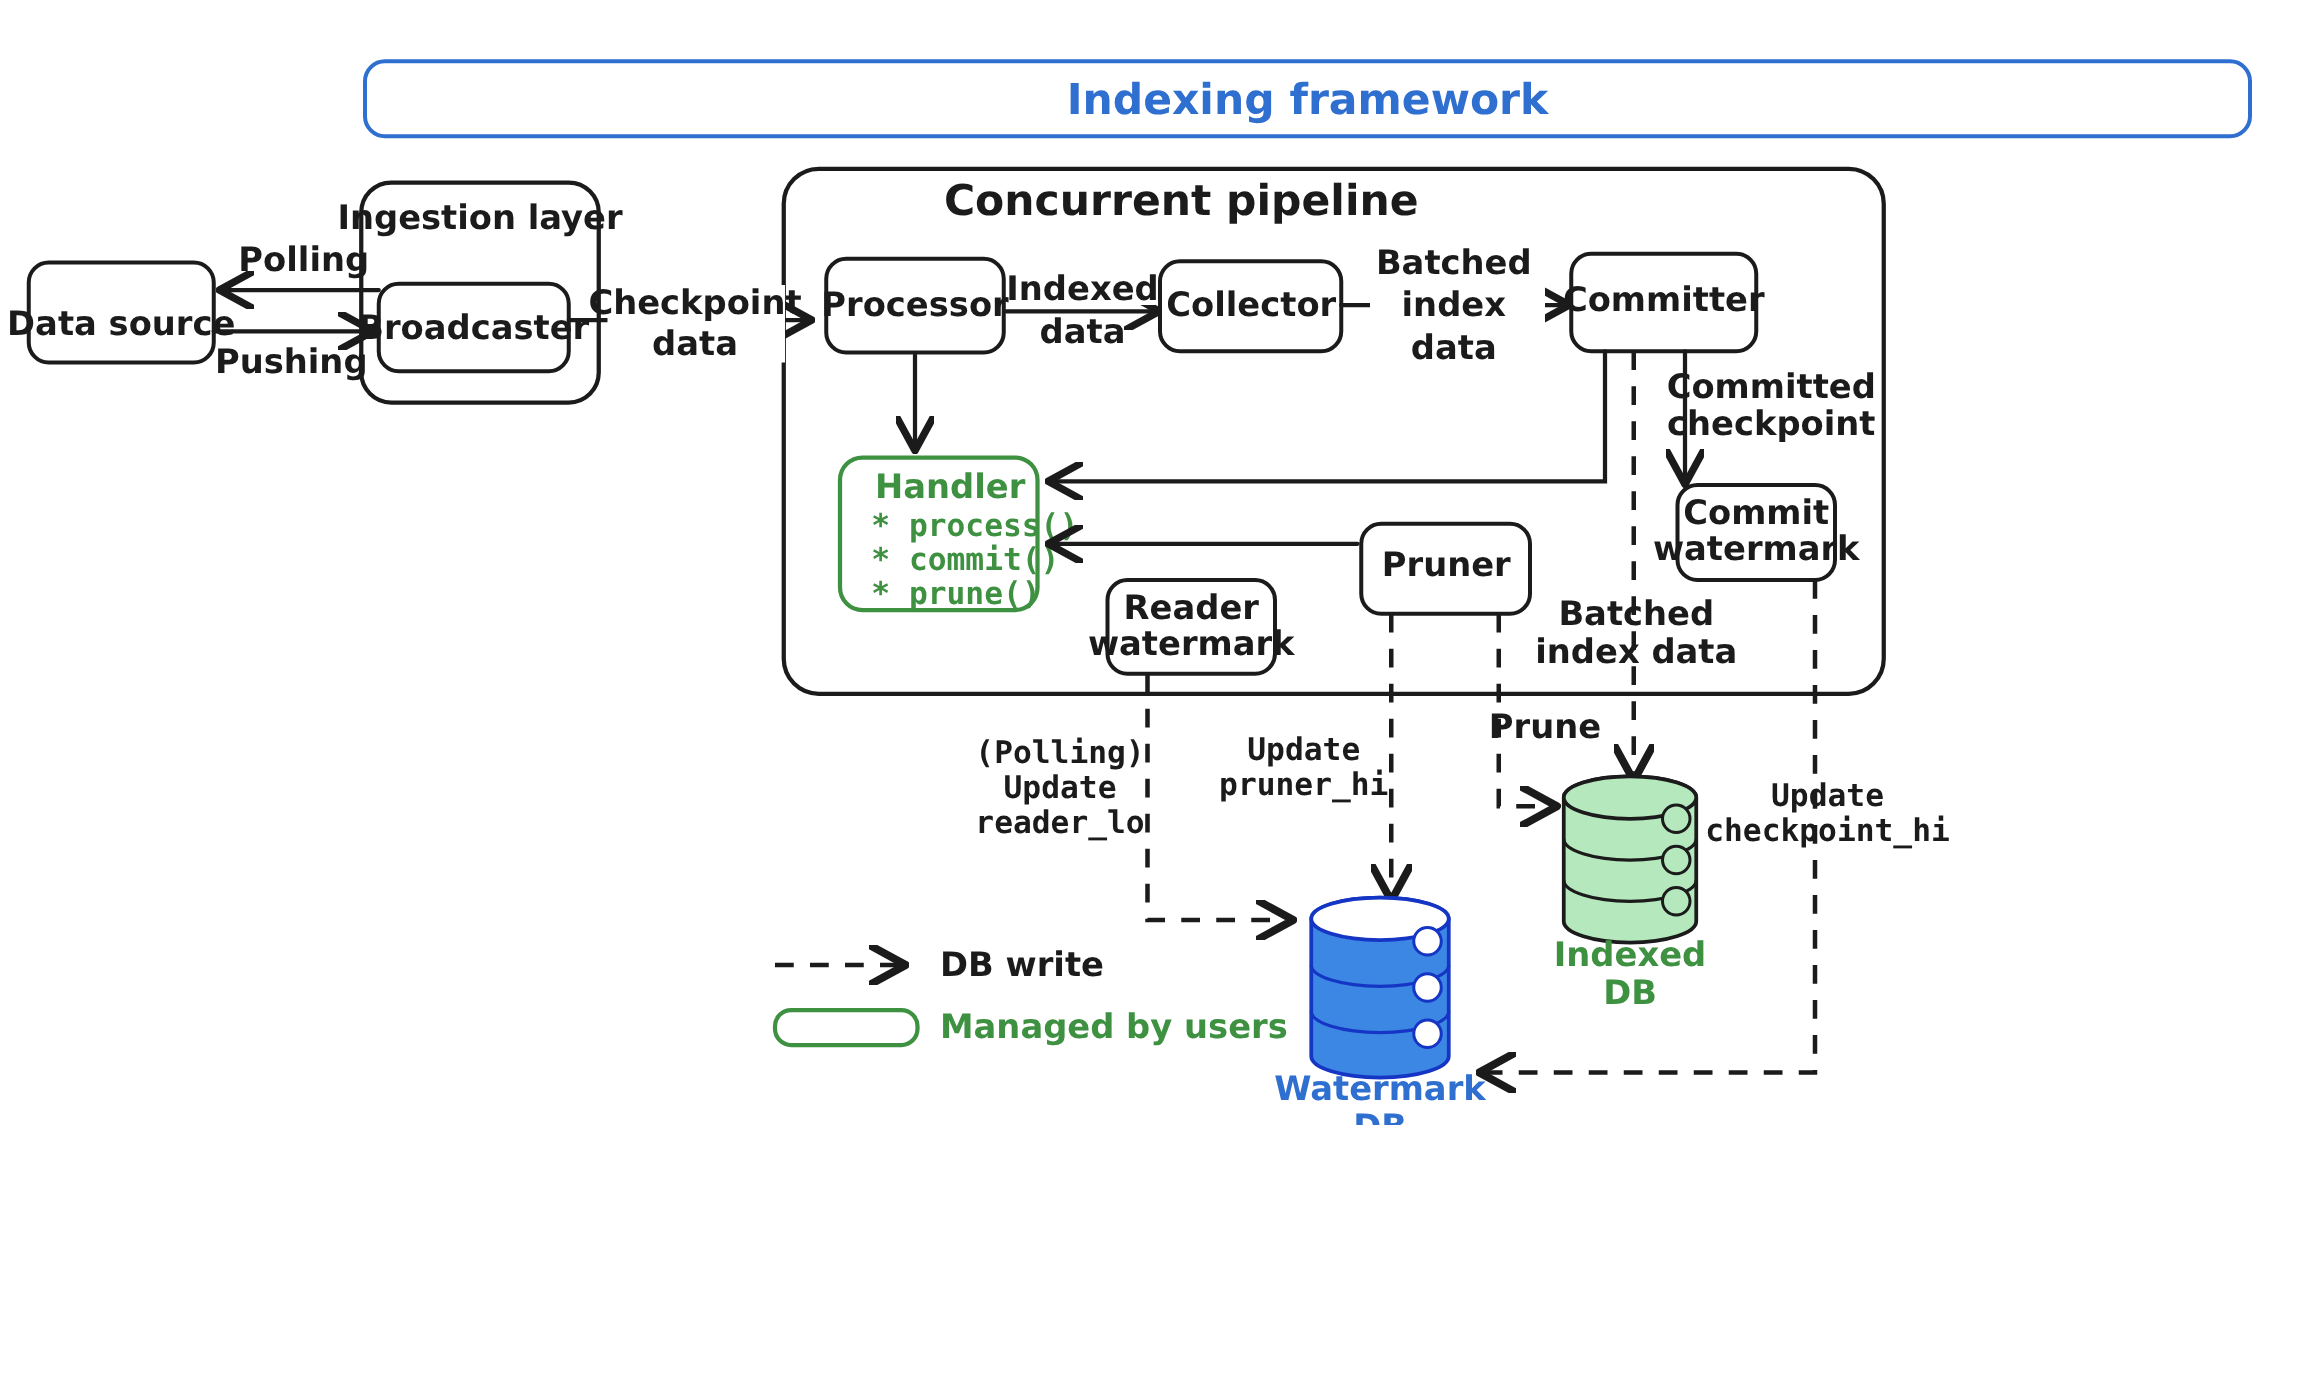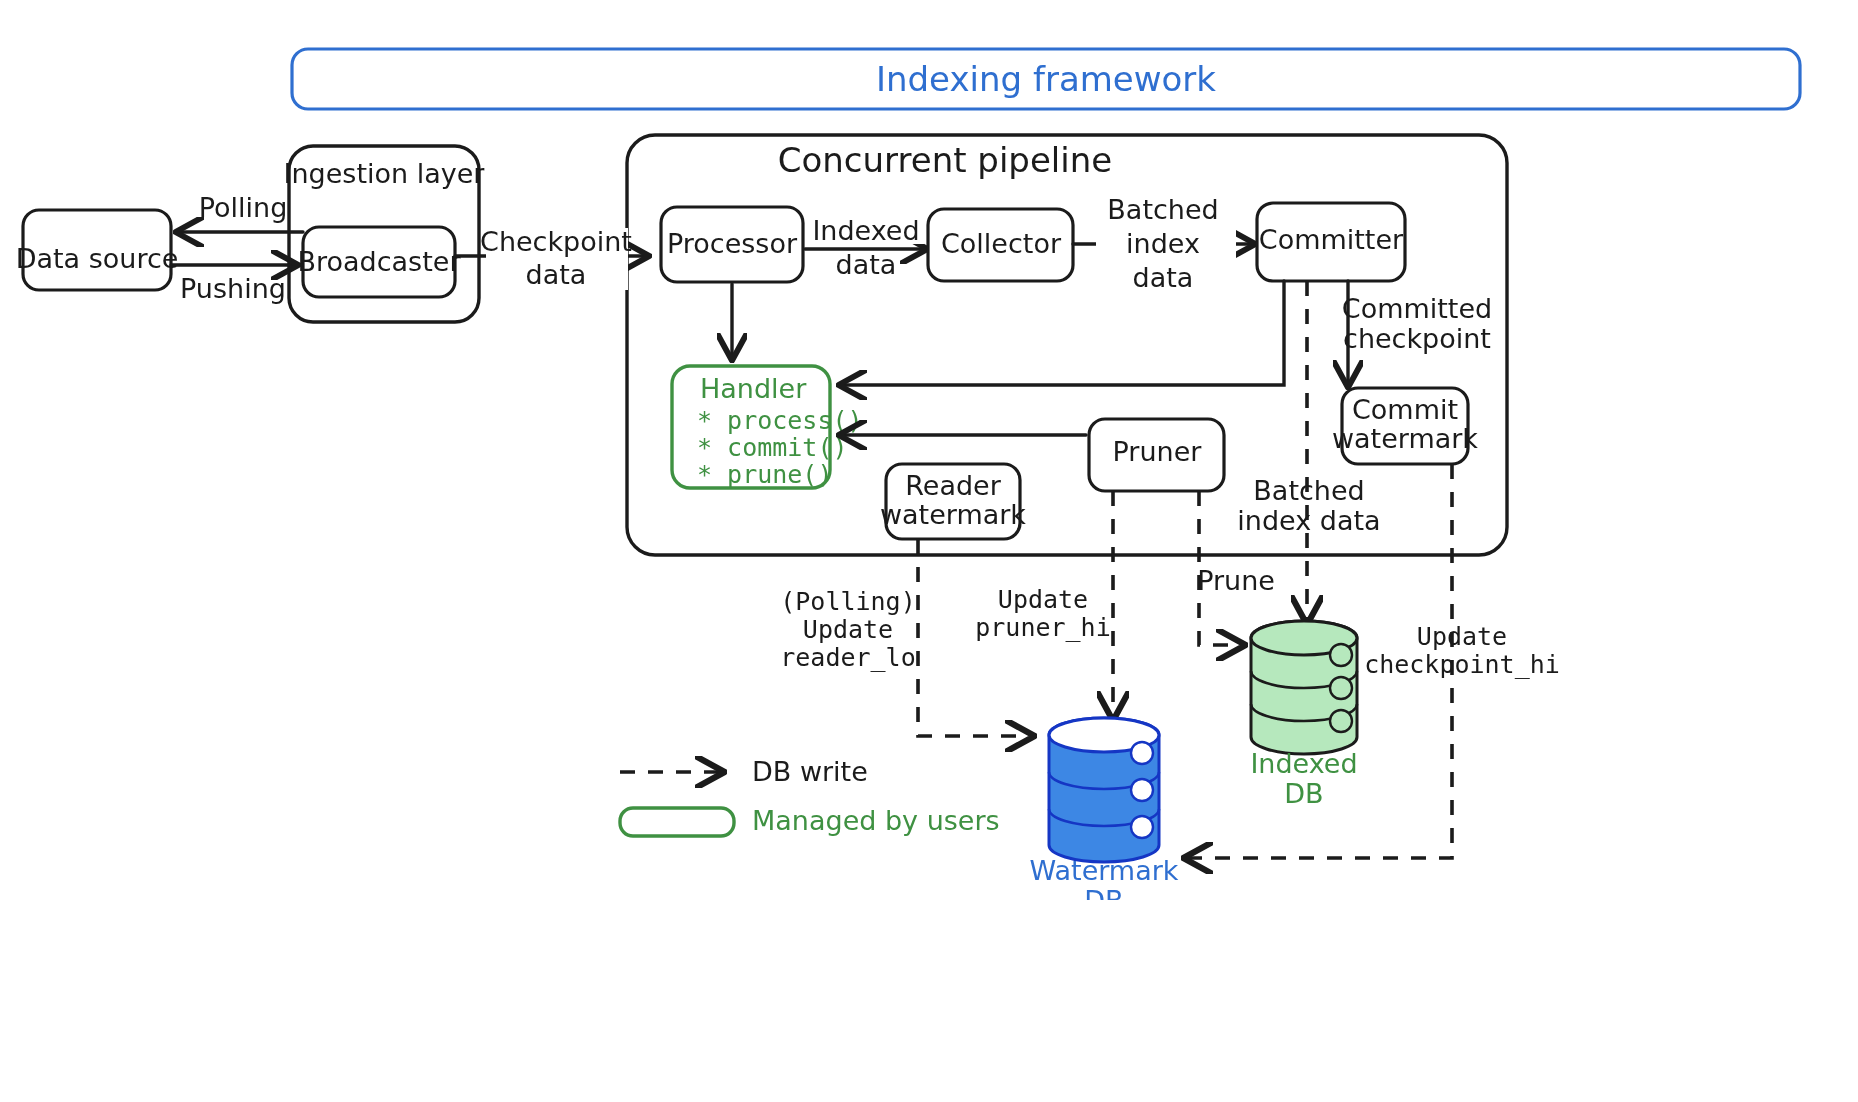--- a/index.html
+++ b/index.html
@@ -8,20 +8,21 @@
     padding: 0;
     background: #ffffff;
   }
   #canvas {
     position: relative;
     width: 1858px;
     height: 900px;
     background: #ffffff;
     overflow: hidden;
     font-family: "DejaVu Sans", sans-serif;
+    font-weight: bold;
   }
   svg.layer {
     position: absolute;
     top: 0;
     left: 0;
     width: 1858px;
     height: 1102px;
   }
   
   .hand {

